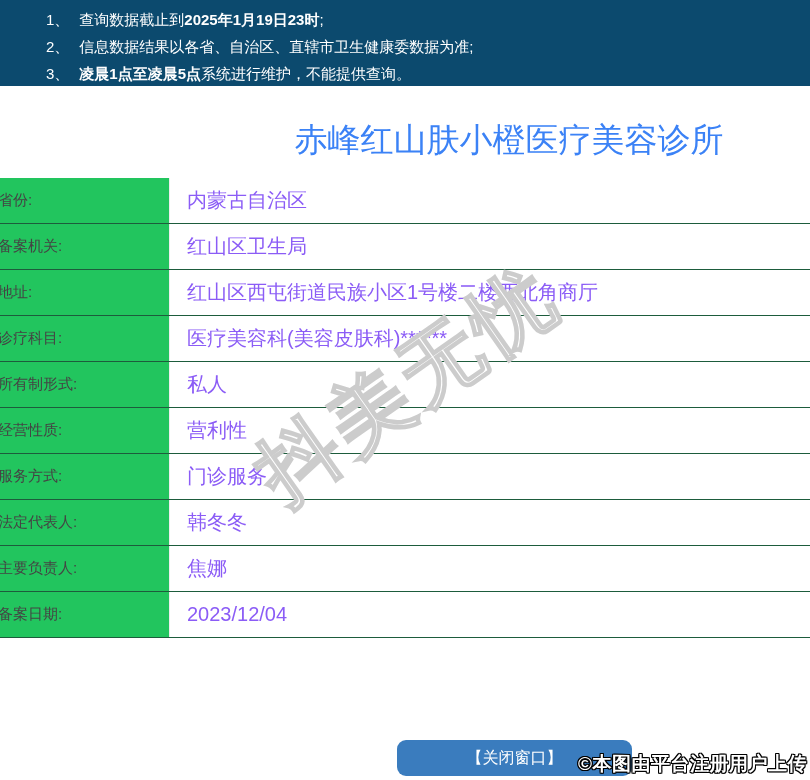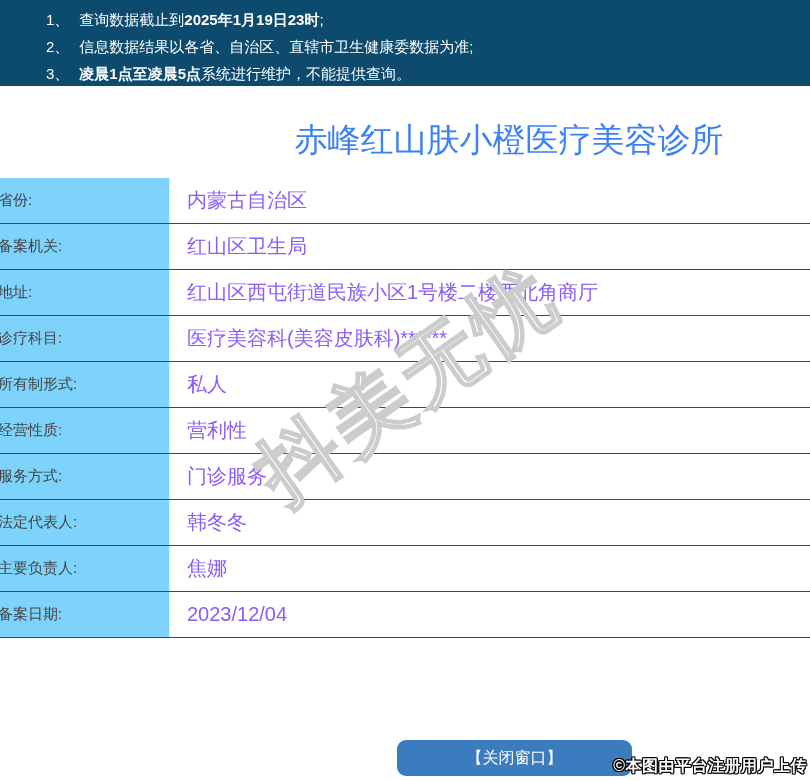--- a/index.html
+++ b/index.html
@@ -13,39 +13,39 @@
   .notice-line .seg-bold { font-weight:bold; }
 
   
   .title-wrap { margin-top:32px; height:46px; }
   .page-title { font-size:33px; color:#3b82f6; text-align:center; padding-left:208px;
     white-space:nowrap; font-weight:400; }
 
   
   .record-table { margin-top:14px; width:810px; }
   .row { display:flex; height:46px; border-bottom:1px solid #1d5c3c; align-items:stretch; }
-  .cell-label { width:170px; background:#7dd3fc; border-right:1px solid #ededed;
+  .cell-label { width:170px; background:#22c55e; border-right:1px solid #ededed;
     display:flex; align-items:center; font-size:15px; color:#444444; flex:none; }
   .cell-label span { margin-left:-2px; }
   .cell-value { flex:1; display:flex; align-items:center; padding-left:17px;
     font-size:20px; color:#8b5cf6; }
 
   
   .watermark { position:absolute; left:236px; top:345px; height:80px; line-height:80px;
     font-size:80px; font-weight:bold; letter-spacing:6px; white-space:nowrap;
     color:#ffffff; -webkit-text-stroke:2px #cccccc;
     transform:rotate(-35deg); z-index:5; pointer-events:none; }
 
   
   .close-btn { position:absolute; left:397px; top:740px; width:235px; height:36px;
     background:#3a7cbe; color:#ffffff; font-size:16px; border:none; border-radius:9px;
     cursor:pointer; font-family:"Liberation Sans", sans-serif; }
 
   
-  .stamp { position:absolute; right:3px; bottom:3px; font-size:16px; font-weight:bold;
+  .stamp { position:absolute; right:3px; bottom:3px; font-size:19px; font-weight:bold;
     color:#ffffff; letter-spacing:0.5px; white-space:nowrap; z-index:6;
     text-shadow:-1px -1px 0 #000, 1px -1px 0 #000, -1px 1px 0 #000, 1px 1px 0 #000,
       0 -1px 0 #000, 0 1px 0 #000, -1px 0 0 #000, 1px 0 0 #000; }
 </style>
 </head>
 <body>
 
 <div class="banner">
   <div id="notices">
       <div class="notice-line"><span class="num">1、</span><span class="seg">查询数据截止到</span><span class="seg-bold">2025年1月19日23时</span><span class="seg">;</span></div>

